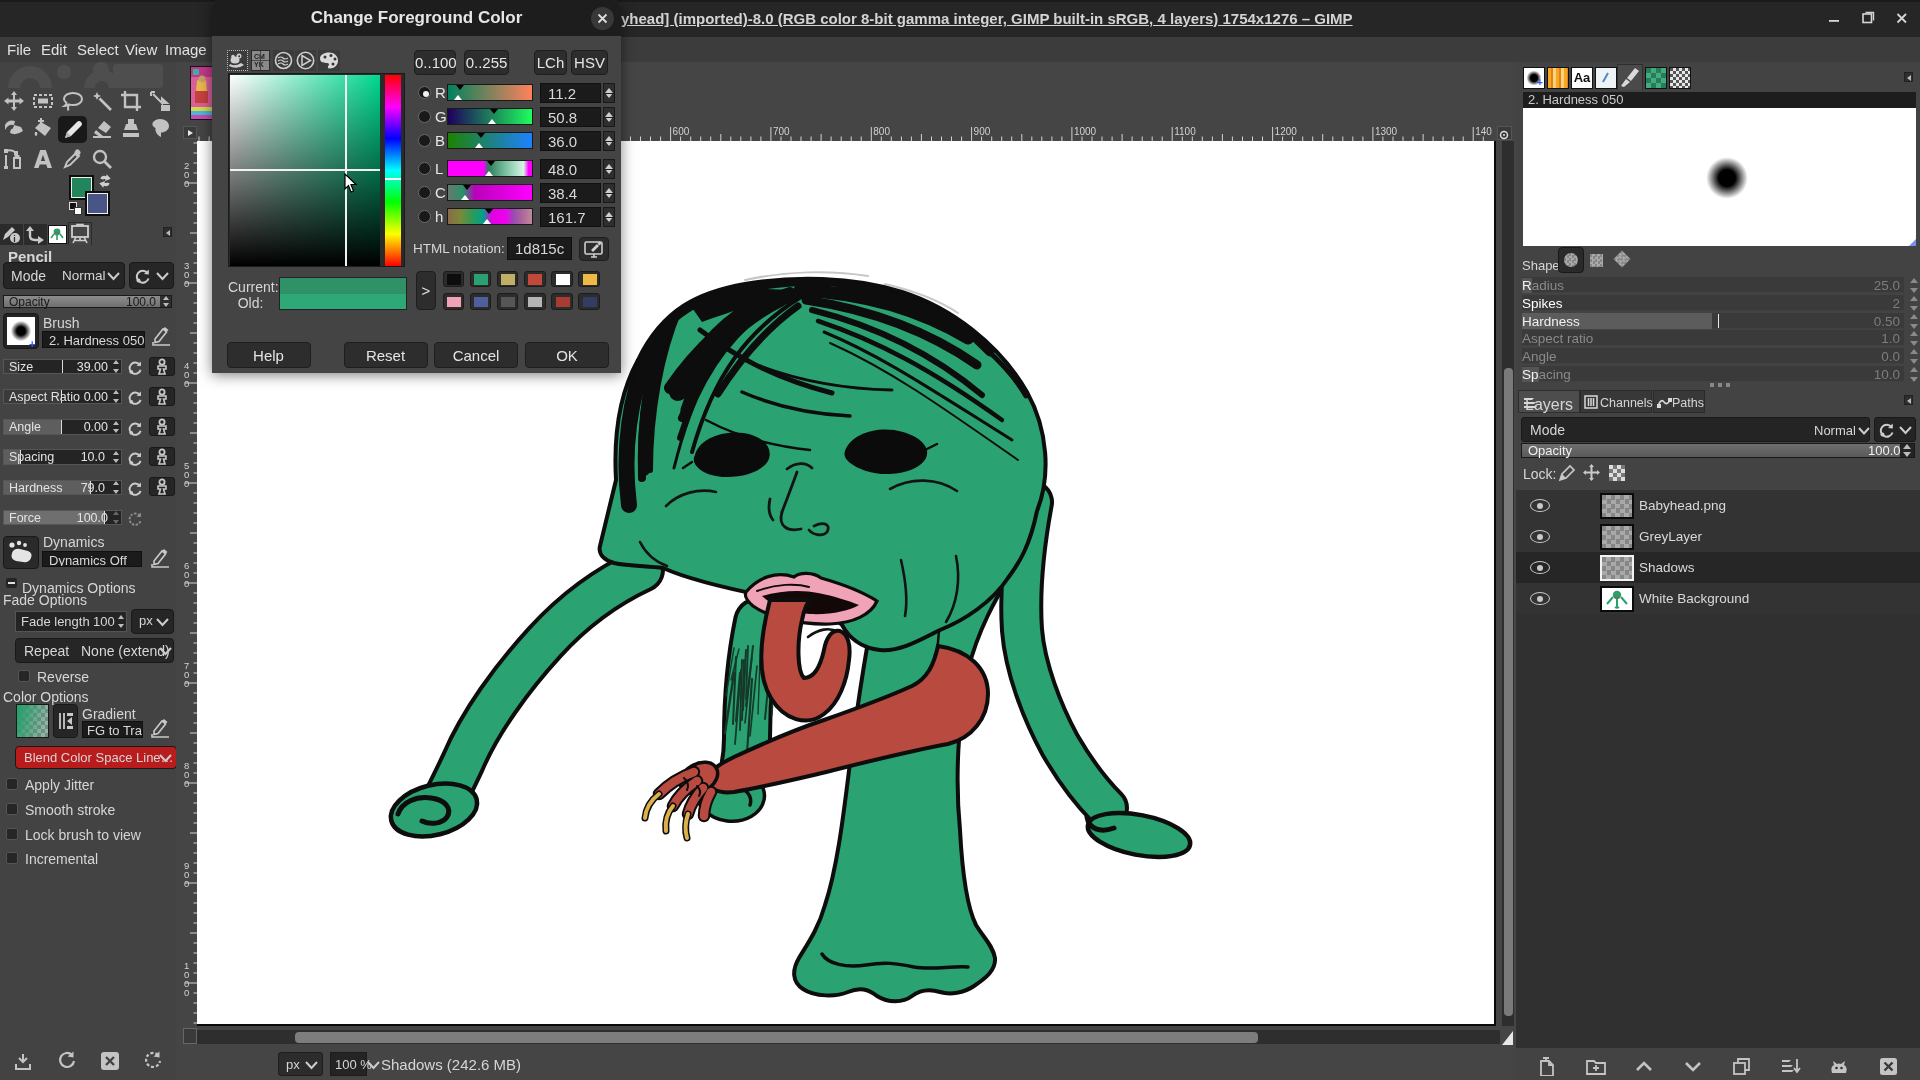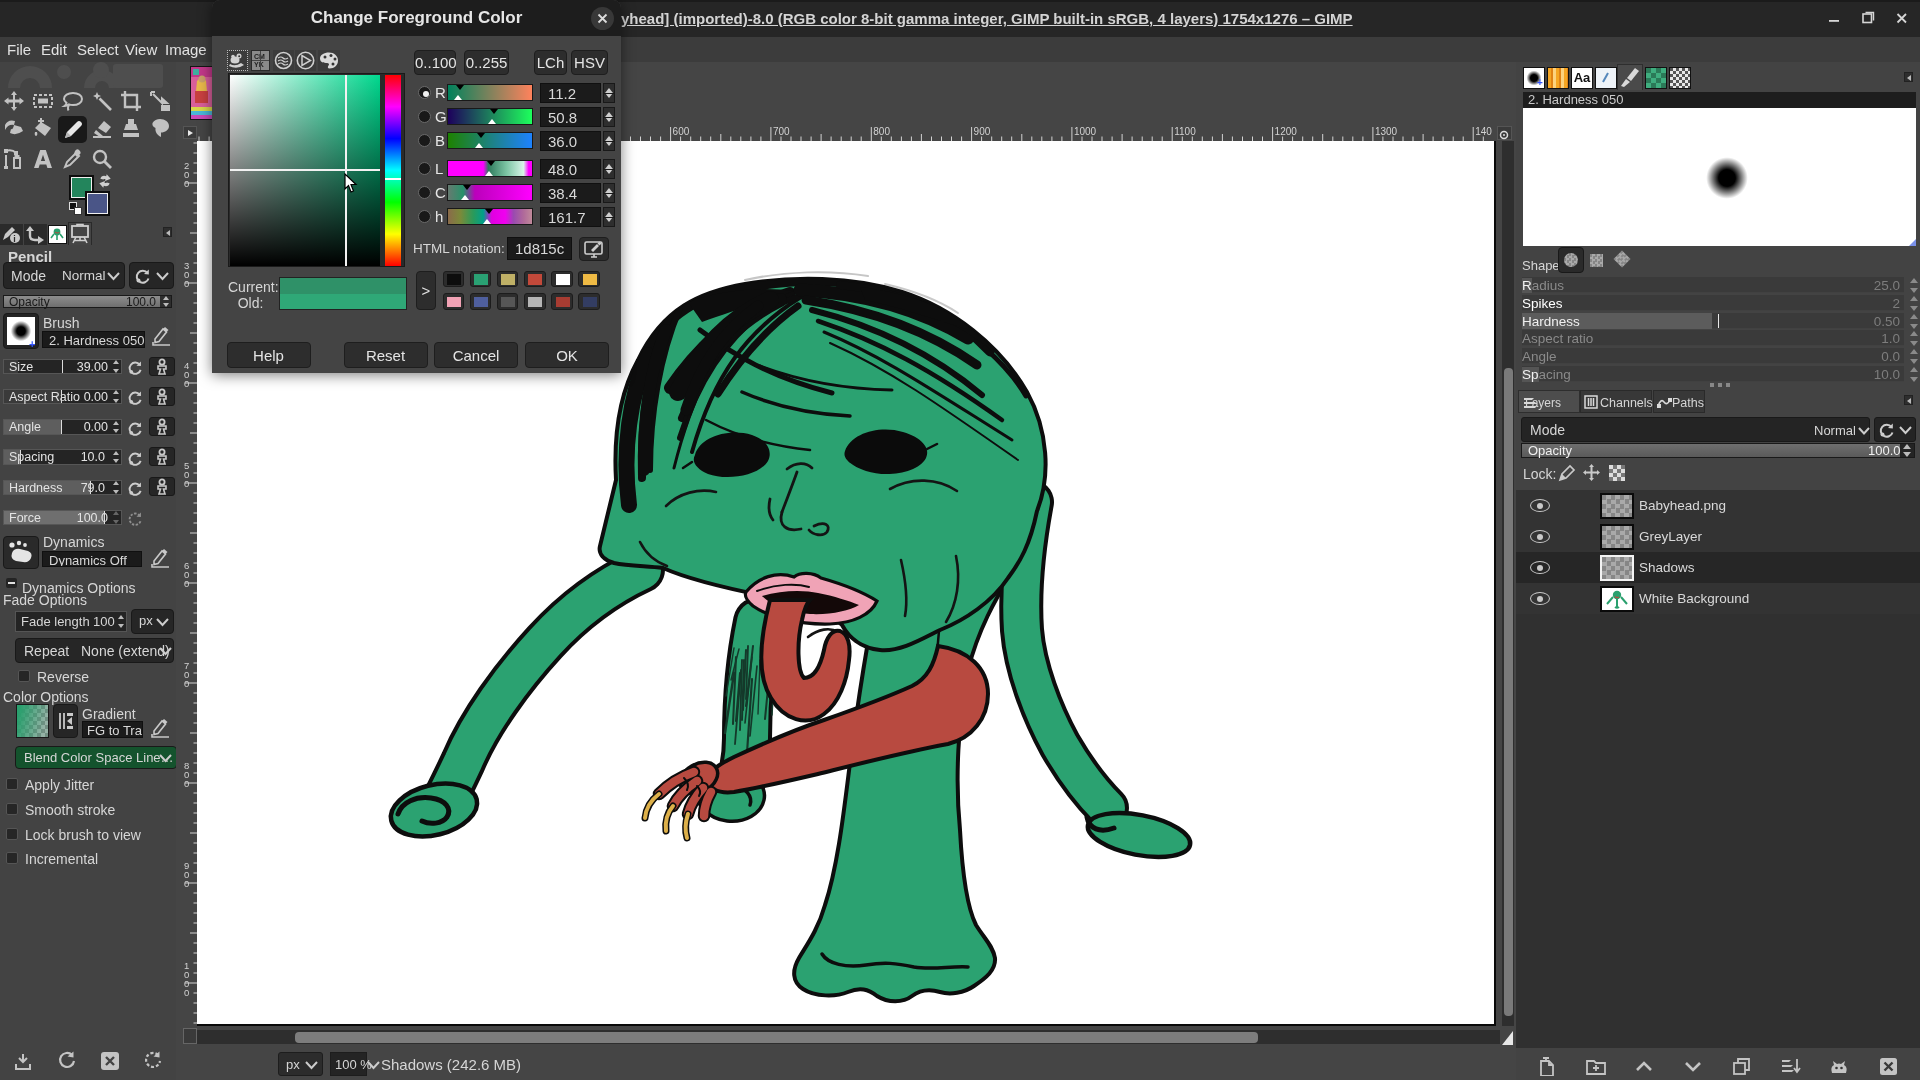--- a/index.html
+++ b/index.html
@@ -436,21 +436,21 @@
           <rect x="13" y="21" width="6" height="3" fill="#c9c9c9"></rect>
         </svg>
     </div>
     <div class="lbl" style="left:82px;top:644px">Gradient</div>
     <div class="darkbox" style="left:82px;top:659px;width:61px;height:17px;font-size:13px;padding:1px 0 0 4px;overflow:hidden">FG to Trans</div>
     <svg class="abs" style="left:150px;top:656px" width="20" height="20" viewBox="0 0 20 20">
         <path d="M2,16 L2,19 L19,19" stroke="#c9c9c9" stroke-width="1.6" fill="none"></path>
         <path d="M4,13 L12,3 L15.5,6 L8,15.5 L4,16.5 Z" fill="none" stroke="#c9c9c9" stroke-width="1.6"></path>
         <path d="M12,3 L14,1 L17.5,4 L15.5,6" fill="#c9c9c9"></path>
       </svg>
-    <div class="abs" style="left:15px;top:684px;width:162px;height:23px;background:#14532d;border:1px solid #191919;border-radius:4px">
+    <div class="abs" style="left:15px;top:684px;width:162px;height:23px;background:#b91c1c;border:1px solid #191919;border-radius:4px">
       <div class="lbl" style="left:8px;top:3px;font-size:13px">Blend Color Space Line…</div>
       <svg class="abs" style="left:143px;top:7px" width="13" height="9">
           <path d="M1,1 L6.5,7 L12,1" fill="none" stroke="#ccc" stroke-width="2"></path>
         </svg>
     </div>
     <div class="chk" style="left:6px;top:716px"></div>
       <div class="lbl" style="left:25px;top:715px">Apply Jitter</div>
     <div class="chk" style="left:6px;top:741px"></div>
       <div class="lbl" style="left:25px;top:740px">Smooth stroke</div>
     <div class="chk" style="left:6px;top:766px"></div>
@@ -1012,21 +1012,21 @@
           <span class="u"></span>
           <span class="d"></span>
         </div>
       </div>
     <div class="abs" style="left:194px;top:321px;width:20px;height:4px;background:repeating-linear-gradient(90deg,#888 0 4px,transparent 4px 8px)"></div>
 
     <div class="abs" style="left:2px;top:328px;width:62px;height:23px;background:#4d4d4d;border:1px solid #2e2e2e">
       <svg class="abs" style="left:3px;top:3px" width="17" height="17" viewBox="0 0 17 17">
           <path d="M2,4 h10 l-2,2 H2 Z M2,8 h12 l-2,2 H2 Z M2,12 h13 l-2,2 H2 Z" fill="#d9d9d9"></path>
         </svg>
-      <div class="lbl" style="left:6px;top:4.5px;font-size:12px">Layers</div>
+      <div class="lbl" style="left:6px;top:4.5px;font-size:16px">Layers</div>
     </div>
     <div class="abs" style="left:64px;top:328px;width:72px;height:23px;background:#383838;border:1px solid #2a2a2a">
       <svg class="abs" style="left:2px;top:3px" width="16" height="16" viewBox="0 0 16 16">
           <rect x="2" y="2" width="12" height="12" fill="none" stroke="#d9d9d9" stroke-width="1.5"></rect>
           <path d="M5.5,4 v8 M8,4 v8 M10.5,4 v8" stroke="#d9d9d9" stroke-width="1.5"></path>
         </svg>
       <div class="lbl" style="left:19px;top:4.5px;font-size:12.5px">Channels</div>
     </div>
     <div class="abs" style="left:137px;top:328px;width:52px;height:23px;background:#383838;border:1px solid #2a2a2a">
       <svg class="abs" style="left:2px;top:4px" width="16" height="14" viewBox="0 0 16 14">

